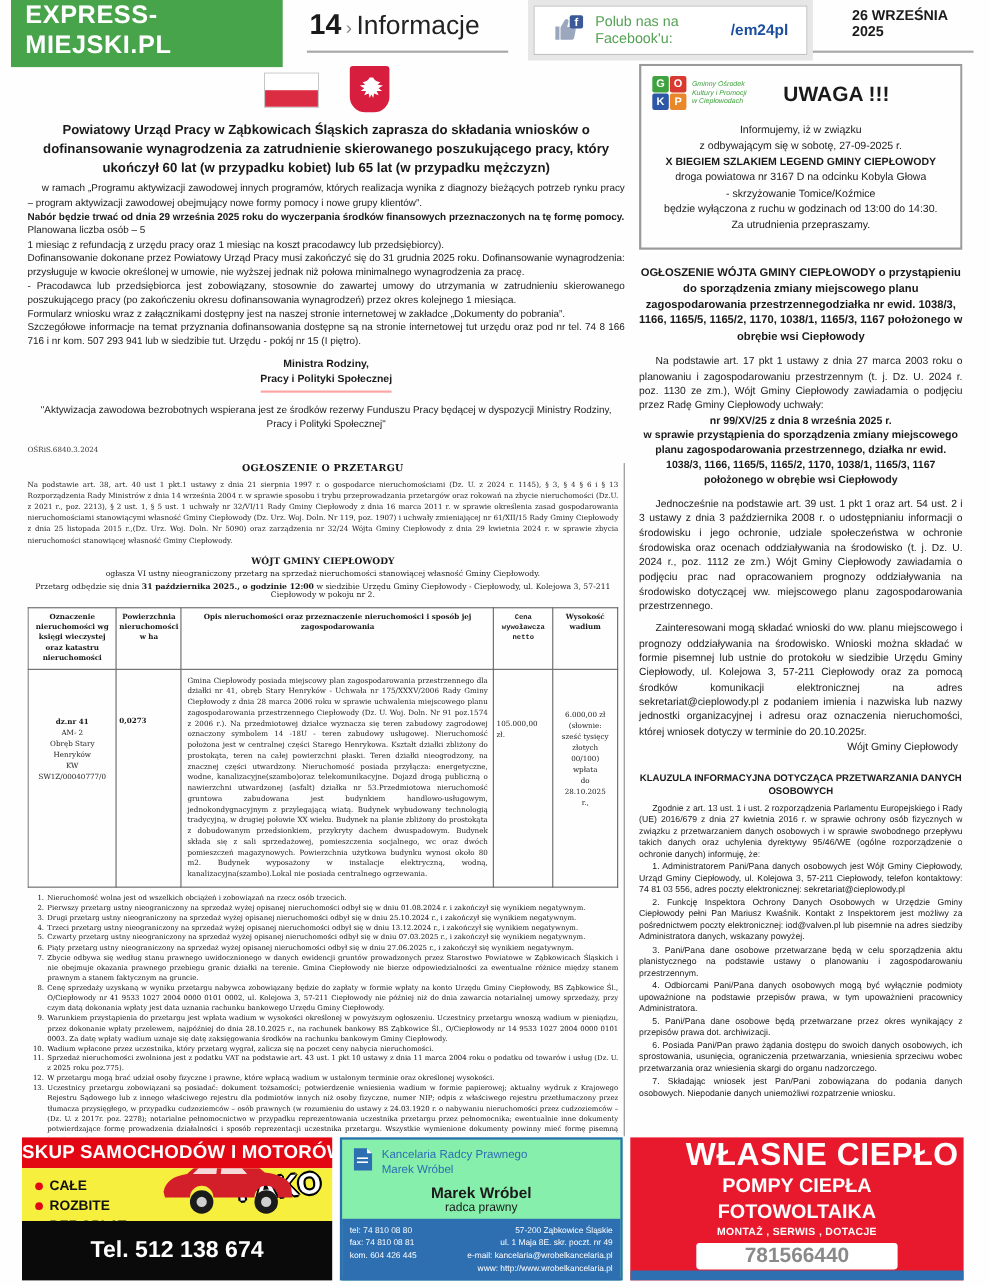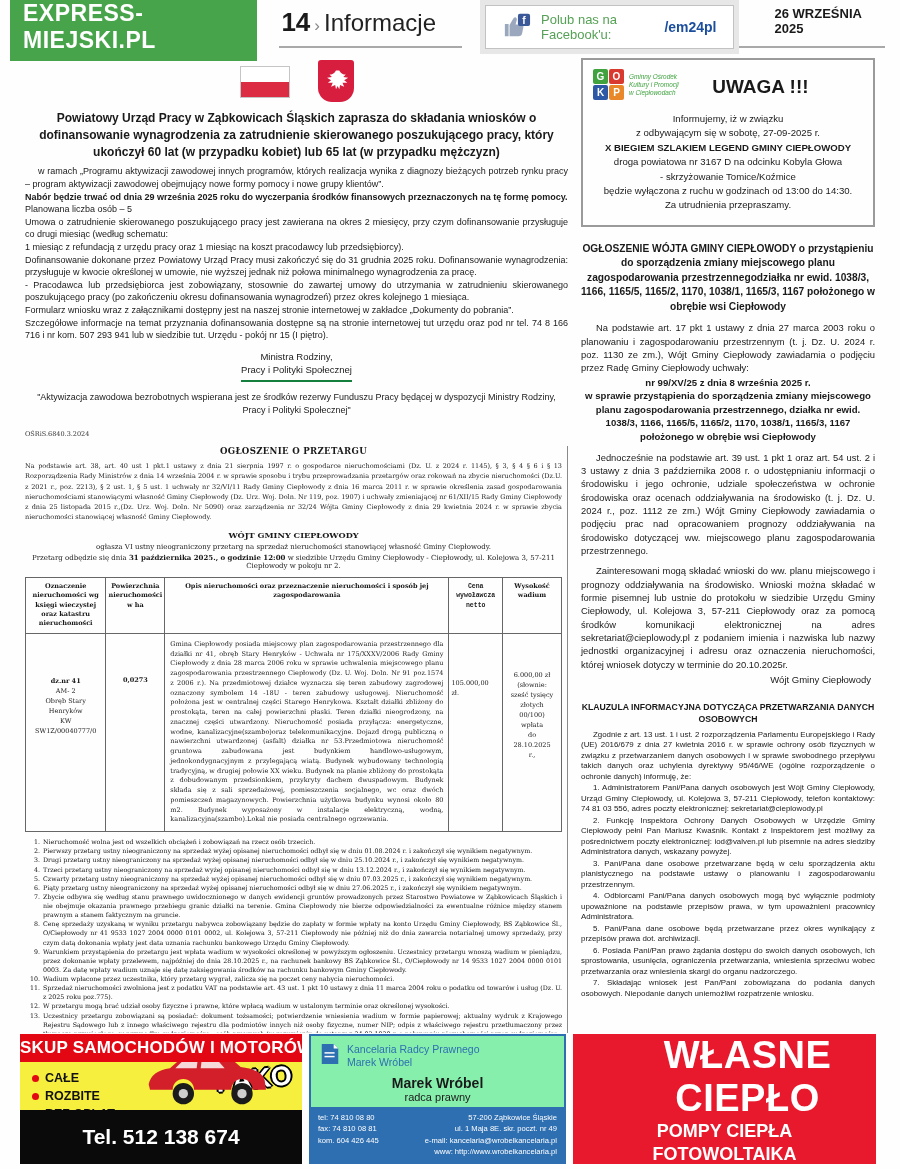--- a/index.html
+++ b/index.html
@@ -30,43 +30,43 @@
   .flag{width:48px;height:30px;border:1px solid #c5c5c5;margin-top:6px;}
   .flag-top{height:50%;background:#fff;}
   .flag-bottom{height:50%;background:#dc2c43;}
   .eagle{width:36px;height:42px;background:#d81e3f;border-radius:3px 3px 14px 14px;
          display:flex;align-items:center;justify-content:center;}
   .pup-title{font-weight:bold;font-size:12px;text-align:center;line-height:1.4;margin:0 2px 5px;}
   .pup p{font-size:9px;line-height:1.4;text-align:justify;margin:0;}
   .pup p.b{font-weight:bold;}
   .pup p.ind{text-indent:13px;}
   .pup-sig{text-align:center;margin-top:8px;}
-  .pup-sig-inner{display:inline-block;font-weight:normal;font-size:9.5px;line-height:1.4;
-                 border-bottom:2px solid #15803d;padding-bottom:4px;}
+  .pup-sig-inner{display:inline-block;font-weight:bold;font-size:9.5px;line-height:1.4;
+                 border-bottom:2px solid #fca5a5;padding-bottom:4px;}
   .pup-quote{text-align:center;font-size:9px;line-height:1.45;margin-top:9px;}
   .ref-num{font-size:6.5px;margin-top:13px;font-family:"DejaVu Serif",serif;color:#333;}
   
   .auction{font-family:"DejaVu Serif",serif;border-right:1px solid #8a8a8a;padding-right:5px;margin-top:2px;}
   .auction-heading{text-align:center;font-weight:bold;font-size:8.6px;margin:8px 0 5px;letter-spacing:.3px;}
   .legal{font-size:6.5px;line-height:1.55;text-align:justify;color:#222;}
   .wojt-heading{text-align:center;font-weight:bold;font-size:8.2px;margin:8px 0 3px;}
   .announce-line{text-align:center;font-size:7px;margin:0;}
   .when-line{text-align:center;font-size:7px;margin:2px 0 0;}
   .when-line b{font-weight:bold;}
   table.auction-table{border-collapse:collapse;width:100%;margin-top:7px;font-size:6.5px;}
   .auction-table th,.auction-table td{border:1px solid #666;vertical-align:top;}
   .auction-table th{font-weight:bold;text-align:center;padding:4px 2px;line-height:1.45;}
   .auction-table th:nth-child(1){width:15%;}
   .auction-table th:nth-child(2){width:11%;}
   .auction-table th:nth-child(3){width:53%;}
   .auction-table th:nth-child(4){width:10%;font-family:Liberation Mono, monospace;}
   .auction-table th:nth-child(5){width:11%;}
   .td-designation{text-align:center;padding:42px 2px 4px;line-height:1.55;white-space:pre-line;}
   .td-designation .plot{font-weight:bold;}
-  .td-area{text-align:center;padding:42px 2px 4px;font-weight:bold;}
+  .td-area{padding:42px 2px 4px;font-weight:bold;}
   .td-desc{padding:6px 5px;line-height:1.5;text-align:justify;}
   .td-price{text-align:left;padding:44px 2px 4px;white-space:pre-line;line-height:1.6;}
   .td-deposit{text-align:center;padding:36px 2px 4px;white-space:pre-line;line-height:1.55;}
   ol.terms{margin:5px 0 0;padding-left:17px;font-size:6.3px;line-height:1.45;text-align:justify;color:#111;}
   ol.terms li{margin:0;padding-left:1px;}
   
   .uwaga-box{border:2px solid #9a9a9a;padding:9px 10px 12px;}
   .uwaga-head{display:flex;gap:7px;align-items:flex-start;}
   .gokp{display:flex;gap:5px;align-items:center;}
   .gokp-grid{display:grid;grid-template-columns:15px 15px;grid-template-rows:15px 15px;gap:1px;}
@@ -101,21 +101,21 @@
   .ad-kanc{width:253px;flex:none;border:2px solid #2e6fb2;background:#86efac;display:flex;flex-direction:column;}
   .kanc-head{display:flex;gap:6px;align-items:center;padding:5px 8px 2px;}
   .kanc-logo-text{color:#2e6fb2;font-size:10.5px;line-height:1.2;white-space:pre-line;}
   .kanc-center{text-align:center;margin:2px 0 4px;}
   .kanc-name{font-weight:bold;font-size:14px;}
   .kanc-role{font-size:11px;}
   .kanc-footer{margin-top:auto;background:#2e6fb2;color:#fff;display:flex;justify-content:space-between;
                padding:5px 7px;font-size:7.6px;line-height:1.5;}
   .kanc-right{text-align:right;}
   .ad-cieplo{flex:1;background:#e8192c;color:#fff;text-align:center;display:flex;flex-direction:column;overflow:hidden;}
-  .cieplo-1{font-size:38px;font-weight:bold;letter-spacing:.5px;margin-top:0px;padding-left:46px;}
+  .cieplo-1{font-size:29px;font-weight:bold;letter-spacing:.5px;margin-top:0px;padding-left:46px;}
   .cieplo-2{font-size:18px;font-weight:bold;margin-top:1px;}
   .cieplo-3{font-size:18px;font-weight:bold;margin-top:2px;}
   .cieplo-4{font-size:9.5px;font-weight:bold;margin-top:3px;letter-spacing:.3px;}
   .cieplo-phone{background:#fff;color:#8a8a8a;font-weight:bold;font-size:19px;margin:4px 60px 0;
                 border-radius:3px;padding:1px 0;}
   .cieplo-strip{margin-top:auto;height:9px;background:#2e6fb2;}
 </style>
 </head>
 <body>
 
@@ -157,21 +157,20 @@
           <div class="eagle">
             <svg width="26" height="30" viewBox="0 0 32 32">
               <path fill="#fff" d="M16 3c-2 4-5 5-8 5l3 3-6 1 5 3-4 3h6l-2 5 5-2 1 5 2-4 2 4 1-5 5 2-2-5h6l-4-3 5-3-6-1 3-3c-3 0-6-1-8-5z"></path>
             </svg>
           </div>
         </div>
         <div class="pup-title">Powiatowy Urząd Pracy w Ząbkowicach Śląskich zaprasza do składania wniosków o dofinansowanie wynagrodzenia za zatrudnienie skierowanego poszukującego pracy, który ukończył 60 lat (w przypadku kobiet) lub 65 lat (w przypadku mężczyzn)</div>
         <p class="ind">w ramach „Programu aktywizacji zawodowej innych programów, których realizacja wynika z diagnozy bieżących potrzeb rynku pracy – program aktywizacji zawodowej obejmujący nowe formy pomocy i nowe grupy klientów”.</p>
         <p class="b">Nabór będzie trwać od dnia 29 września 2025 roku do wyczerpania środków finansowych przeznaczonych na tę formę pomocy.</p>
         <p>Planowana liczba osób – 5</p>
-        <p>Umowa o zatrudnienie skierowanego poszukującego pracy jest zawierana na okres 2 miesięcy, przy czym dofinansowanie przysługuje co drugi miesiąc (według schematu:</p>
         <p>1 miesiąc z refundacją z urzędu pracy oraz 1 miesiąc na koszt pracodawcy lub przedsiębiorcy).</p>
         <p>Dofinansowanie dokonane przez Powiatowy Urząd Pracy musi zakończyć się do 31 grudnia 2025 roku. Dofinansowanie wynagrodzenia: przysługuje w kwocie określonej w umowie, nie wyższej jednak niż połowa minimalnego wynagrodzenia za pracę.</p>
         <p>- Pracodawca lub przedsiębiorca jest zobowiązany, stosownie do zawartej umowy do utrzymania w zatrudnieniu skierowanego poszukującego pracy (po zakończeniu okresu dofinansowania wynagrodzeń) przez okres kolejnego 1 miesiąca.</p>
         <p>Formularz wniosku wraz z załącznikami dostępny jest na naszej stronie internetowej w zakładce „Dokumenty do pobrania”.</p>
         <p>Szczegółowe informacje na temat przyznania dofinansowania dostępne są na stronie internetowej tut urzędu oraz pod nr tel. 74 8 166 716  i nr kom. 507 293 941 lub w siedzibie tut. Urzędu - pokój nr 15 (I piętro).</p>
         <div class="pup-sig">
           <div class="pup-sig-inner">
             <div>Ministra Rodziny,</div>
             <div>Pracy i Polityki Społecznej</div>
           </div>

